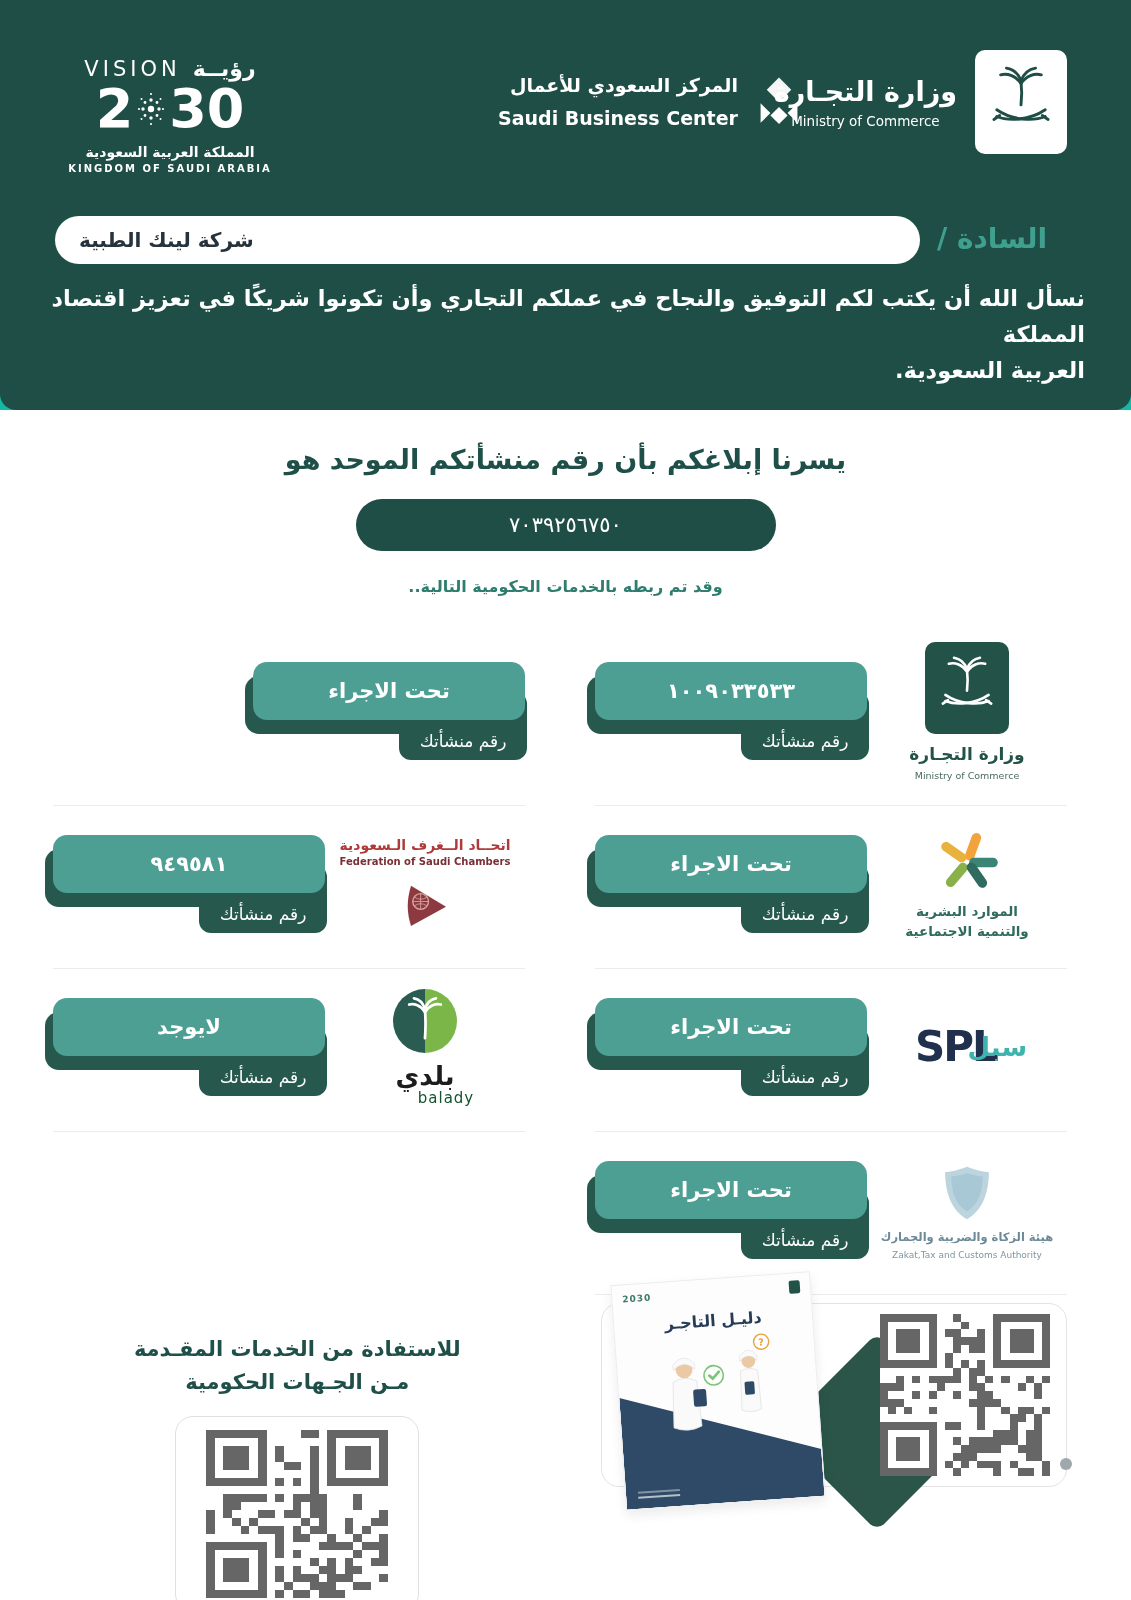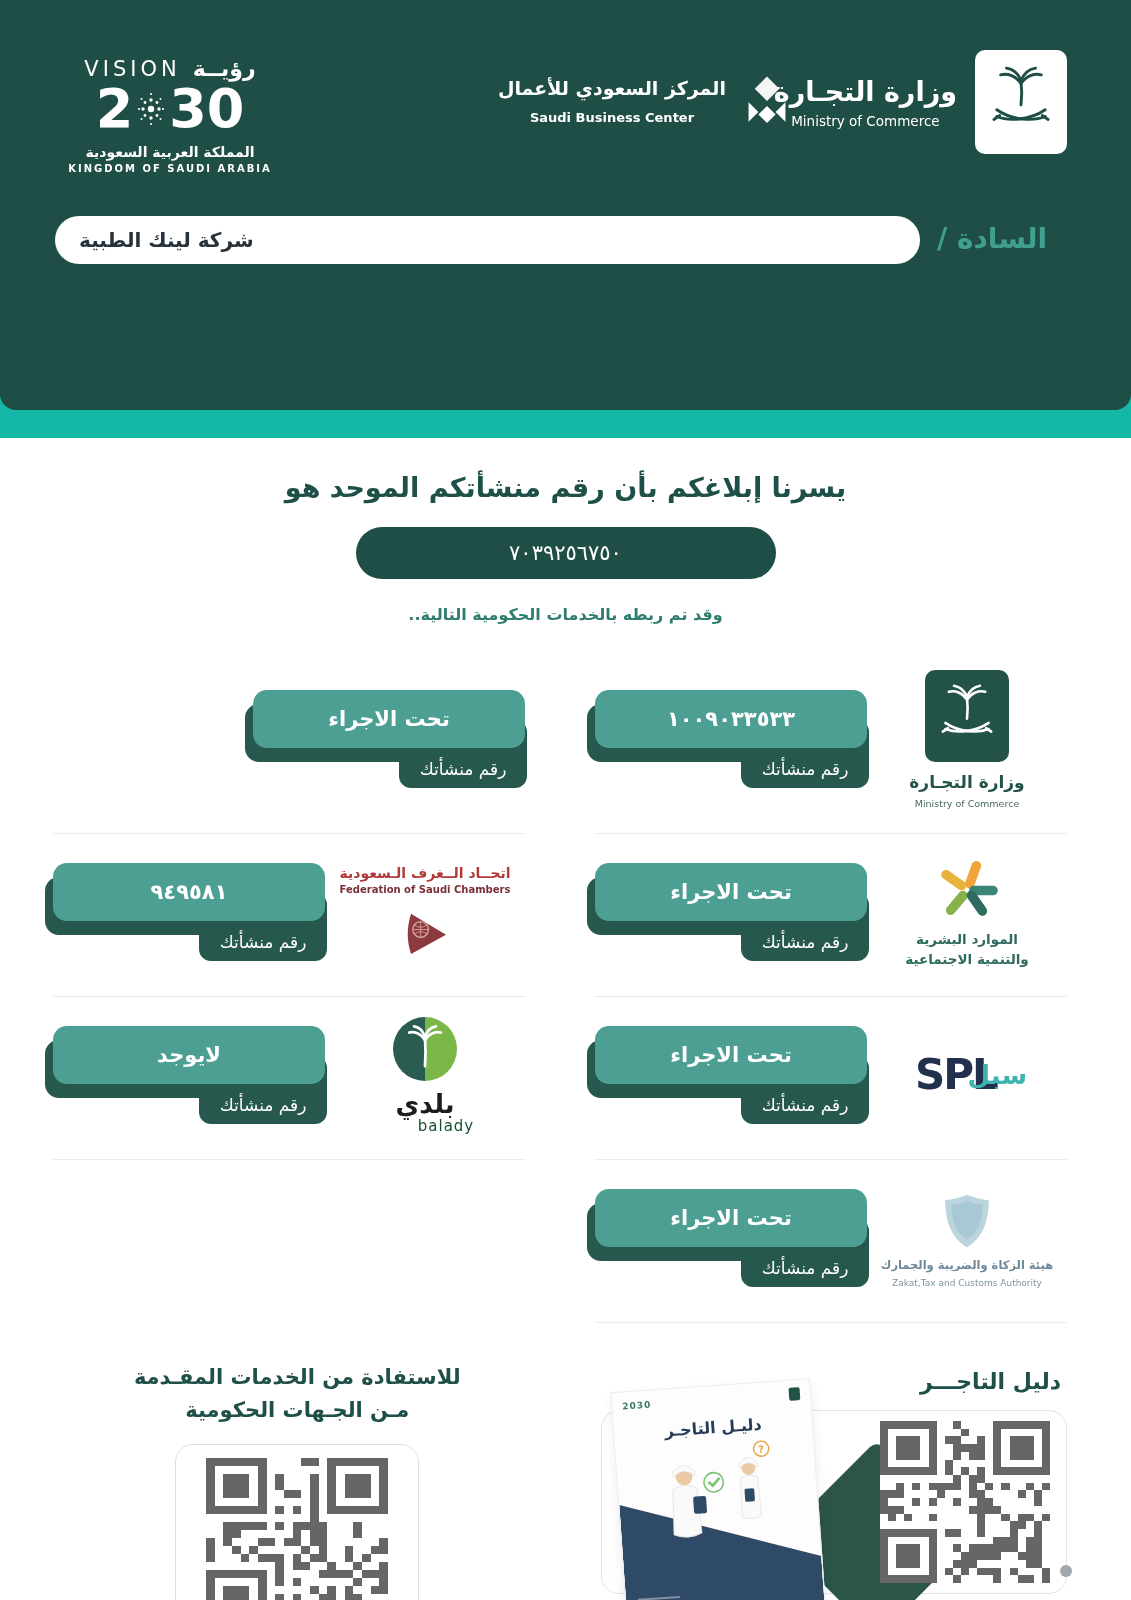--- a/index.html
+++ b/index.html
@@ -1,33 +1,33 @@
 <!DOCTYPE html>
 <html lang="ar"><head>
 <meta charset="utf-8">
 <style>
   html,body{margin:0;padding:0;background:#fff;}
   body{font-family:"DejaVu Sans","Liberation Sans",sans-serif;}
   .page{position:relative;width:1131px;height:1600px;margin:0 auto;background:#ffffff;overflow:hidden;}
 
   
-  .header-wrap{background:#14b8a6;padding-bottom:28px;}
+  .header-wrap{background:#14b8a6;padding-bottom:0;}
   .header{position:relative;height:410px;background:#1F4E46;border-radius:0 0 16px 16px;}
 
   .vision-logo{position:absolute;left:60px;top:56px;width:220px;color:#fff;text-align:center;}
   .v-row1{display:flex;justify-content:center;align-items:center;gap:12px;font-size:21px;letter-spacing:4px;}
   .v-row1 .v-ar{font-weight:bold;letter-spacing:0;font-size:22px;}
   .v-year{display:flex;align-items:center;justify-content:center;font-size:54px;font-weight:bold;line-height:1.05;gap:1px;}
   .v-k-ar{font-size:14px;font-weight:bold;margin-top:6px;}
   .v-k-en{font-size:10px;letter-spacing:2px;margin-top:3px;font-weight:bold;}
 
   .sbc-logo{position:absolute;left:498px;top:74px;display:flex;align-items:center;gap:14px;color:#fff;}
   .sbc-text{text-align:right;}
   .sbc-ar{font-size:19px;font-weight:bold;}
-  .sbc-en{font-size:13px;font-weight:bold;margin-top:11px;text-align:center;}
+  .sbc-en{font-size:19px;font-weight:bold;margin-top:11px;}
 
   .moc-logo{position:absolute;right:64px;top:50px;display:flex;align-items:center;gap:18px;color:#fff;}
   .moc-text{text-align:center;}
   .moc-text .moc-ar{font-size:27px;font-weight:bold;letter-spacing:1px;}
   .moc-text .moc-en{font-size:13.5px;margin-top:6px;}
   .flag{display:flex;align-items:center;justify-content:center;border-radius:10px;}
   .flag-white{width:92px;height:104px;background:#ffffff;}
 
   .company-field{position:absolute;left:55px;top:216px;width:865px;height:48px;background:#fff;border-radius:24px;display:flex;align-items:center;justify-content:flex-end;padding:0 24px;box-sizing:border-box;font-size:20px;font-weight:bold;color:#26323C;direction:rtl;}
   .salutation{position:absolute;right:84px;top:222px;font-size:28px;font-weight:bold;color:#3FA08F;direction:rtl;}
@@ -165,20 +165,24 @@
               </g>
             </svg>
         </div>
       </div>
 
       <div class="salutation">السادة /</div>
       <div class="company-field">
         <span>شركة لينك الطبية</span>
       </div>
 
+      <p class="message">
+        <span>نسأل الله أن يكتب لكم التوفيق والنجاح في عملكم التجاري وأن تكونوا شريكًا في تعزيز اقتصاد المملكة</span><br>
+        <span>العربية السعودية.</span>
+      </p>
     </header>
   </div>
 
   <main>
     <h1 class="heading">يسرنا إبلاغكم بأن رقم منشأتكم الموحد هو</h1>
 
     <div class="number-pill">
       <span>٧٠٣٩٢٥٦٧٥٠</span>
     </div>
 
@@ -347,21 +351,20 @@
             </div>
         </div>
       </div>
 
       <div class="card cell-empty"></div>
     </section>
 
     <section class="qr-section">
 
       <div>
-        <h2 class="merchant-title">دليل التاجـــر</h2>
         <div class="merchant-card">
           <div class="folder"></div>
           <div class="brochure">
             <div class="br-top">
               <span class="br-2030">2030</span>
               <span class="br-flag"></span>
             </div>
             <div class="br-title">دليـل التاجـر</div>
             <svg width="170" height="108" viewBox="0 0 150 100" style="display:block;margin:4px auto 0;position:relative;z-index:2;">
               <ellipse cx="45" cy="30" rx="8" ry="9" fill="#EBC9A4"></ellipse>

